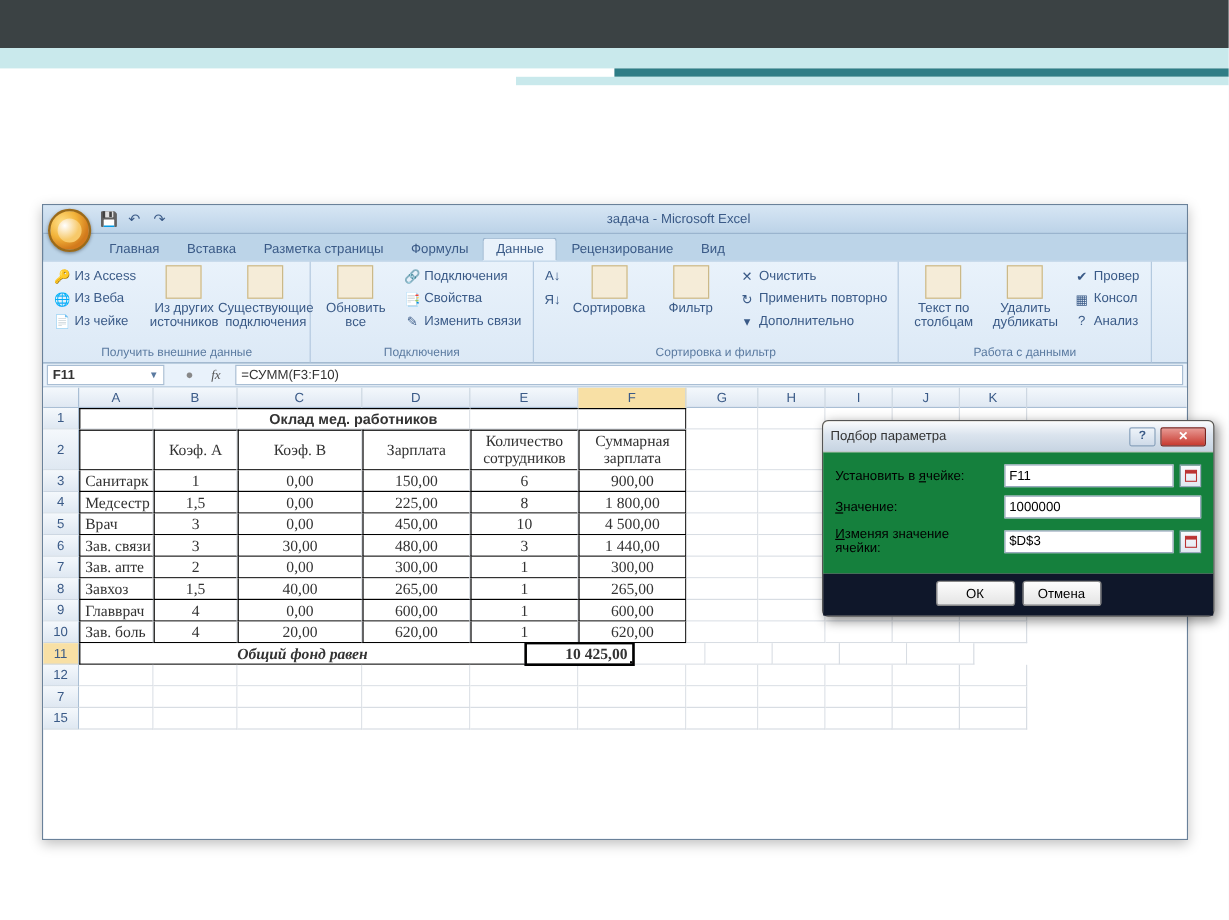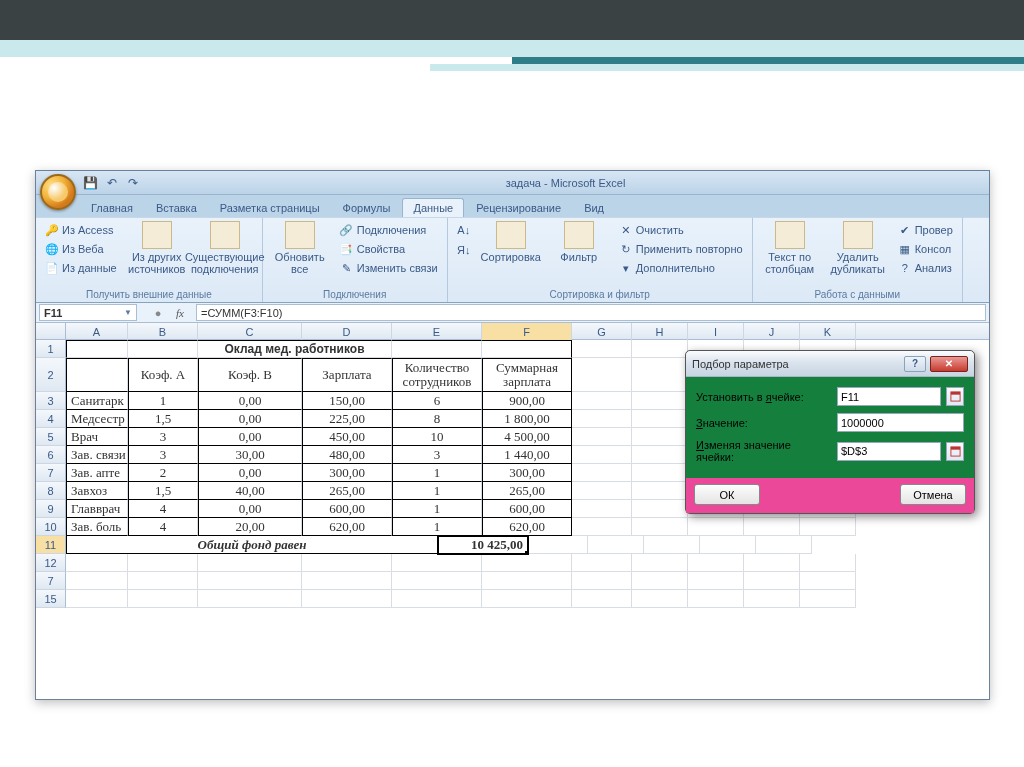--- a/index.html
+++ b/index.html
@@ -46,32 +46,32 @@
 .cell{border-right:1px solid #d8dde3;border-bottom:1px solid #d8dde3;padding:2px 4px;overflow:hidden;white-space:nowrap;font-family:'Times New Roman',serif;font-size:13px;background:#fff;display:flex;align-items:center}
 .cw-a{width:62px}.cw-b{width:70px}.cw-c{width:104px}.cw-d{width:90px}.cw-e{width:90px}.cw-f{width:90px}.cw-g{width:60px}.cw-h{width:56px}.cw-i{width:56px}.cw-j{width:56px}.cw-k{width:56px}
 .tb-t{border-top:1px solid #000!important}.tb-b{border-bottom:1px solid #000!important}.tb-l{border-left:1px solid #000!important}.tb-r{border-right:1px solid #000!important}
 .ctr{justify-content:center;text-align:center}
 .rt{justify-content:flex-end}
 .hdr{font-weight:bold}
 .ital{font-style:italic;font-weight:bold}
 .title-cell{font-size:12px;font-family:Liberation Sans, sans-serif}
 .active-cell{outline:2px solid #000;outline-offset:-1px;position:relative}
 .active-cell::after{content:"";position:absolute;right:-3px;bottom:-3px;width:5px;height:5px;background:#000}
-.dialog{position:absolute;top:350px;left:685px;width:290px;background:#ece9d8;border:1px solid #555;box-shadow:3px 3px 10px rgba(0,0,0,.45);font-size:11px;z-index:20;border-radius:5px}
+.dialog{position:absolute;top:350px;left:685px;width:327px;background:#ece9d8;border:1px solid #555;box-shadow:3px 3px 10px rgba(0,0,0,.45);font-size:11px;z-index:20;border-radius:5px}
 .dlg-title{height:26px;background:linear-gradient(#fbfcfe,#dbe4ee 45%,#c7d4e2);border-bottom:1px solid #aab6c4;display:flex;align-items:center;padding:0 6px;color:#333;border-radius:5px 5px 0 0}
 .dlg-title span{flex:1}
 .dlg-x{width:38px;height:16px;background:linear-gradient(#e89a94,#c83a30);border:1px solid #7a221c;border-radius:2px;color:#fff;display:flex;align-items:center;justify-content:center;font-weight:bold;font-size:10px;margin-left:4px}
 .dlg-help{width:22px;height:16px;background:linear-gradient(#eef3f9,#cfdbe9);border:1px solid #8aa3bd;border-radius:2px;display:flex;align-items:center;justify-content:center;color:#3a5a87;font-weight:bold;font-size:10px}
 .dlg-body{padding:10px 10px 8px;background:#15803d}
 .dlg-row{display:flex;align-items:center;margin-bottom:7px;gap:6px}
 .dlg-lbl{width:135px}
 .dlg-in{flex:1;height:19px;border:1px solid #98a8bc;background:#fff;padding:0 3px;display:flex;align-items:center}
 .ref-btn{width:18px;height:19px;border:1px solid #98a8bc;background:linear-gradient(#f8fafd,#e0e8f1);display:flex;align-items:center;justify-content:center;margin-left:-1px}
 .ref-btn svg{width:11px;height:11px}
-.dlg-foot{display:flex;justify-content:space-between;gap:6px;padding:6px 8px 8px;background:#ec4899}
+.dlg-foot{display:flex;justify-content:center;gap:6px;padding:6px 8px 8px;background:#0f172a}
 .dlg-btn{min-width:66px;height:21px;background:linear-gradient(#fdfdfd,#e4e4e4);border:1px solid #888;border-radius:3px;display:flex;align-items:center;justify-content:center}
 u{text-decoration:underline}
 </style>
 </head>
 <body>
 <div class="slide-frame">
 <div class="deco-top"></div>
     <div class="deco-str1"></div>
     <div class="deco-str2"></div>
     <div class="deco-str3"></div>
@@ -102,21 +102,21 @@
           <div class="rbtn">
                 <span class="ic">🔑</span>
                 <span>Из Access</span>
               </div>
           <div class="rbtn">
                 <span class="ic">🌐</span>
                 <span>Из Веба</span>
               </div>
           <div class="rbtn">
                 <span class="ic">📄</span>
-                <span>Из данные</span>
+                <span>Из чейке</span>
               </div>
         </div>
         <div class="big-btn">
               <div class="big-ic"></div>
               <span>Из других источников</span>
             </div>
         <div class="big-btn">
               <div class="big-ic"></div>
               <span>Существующие подключения</span>
             </div>

